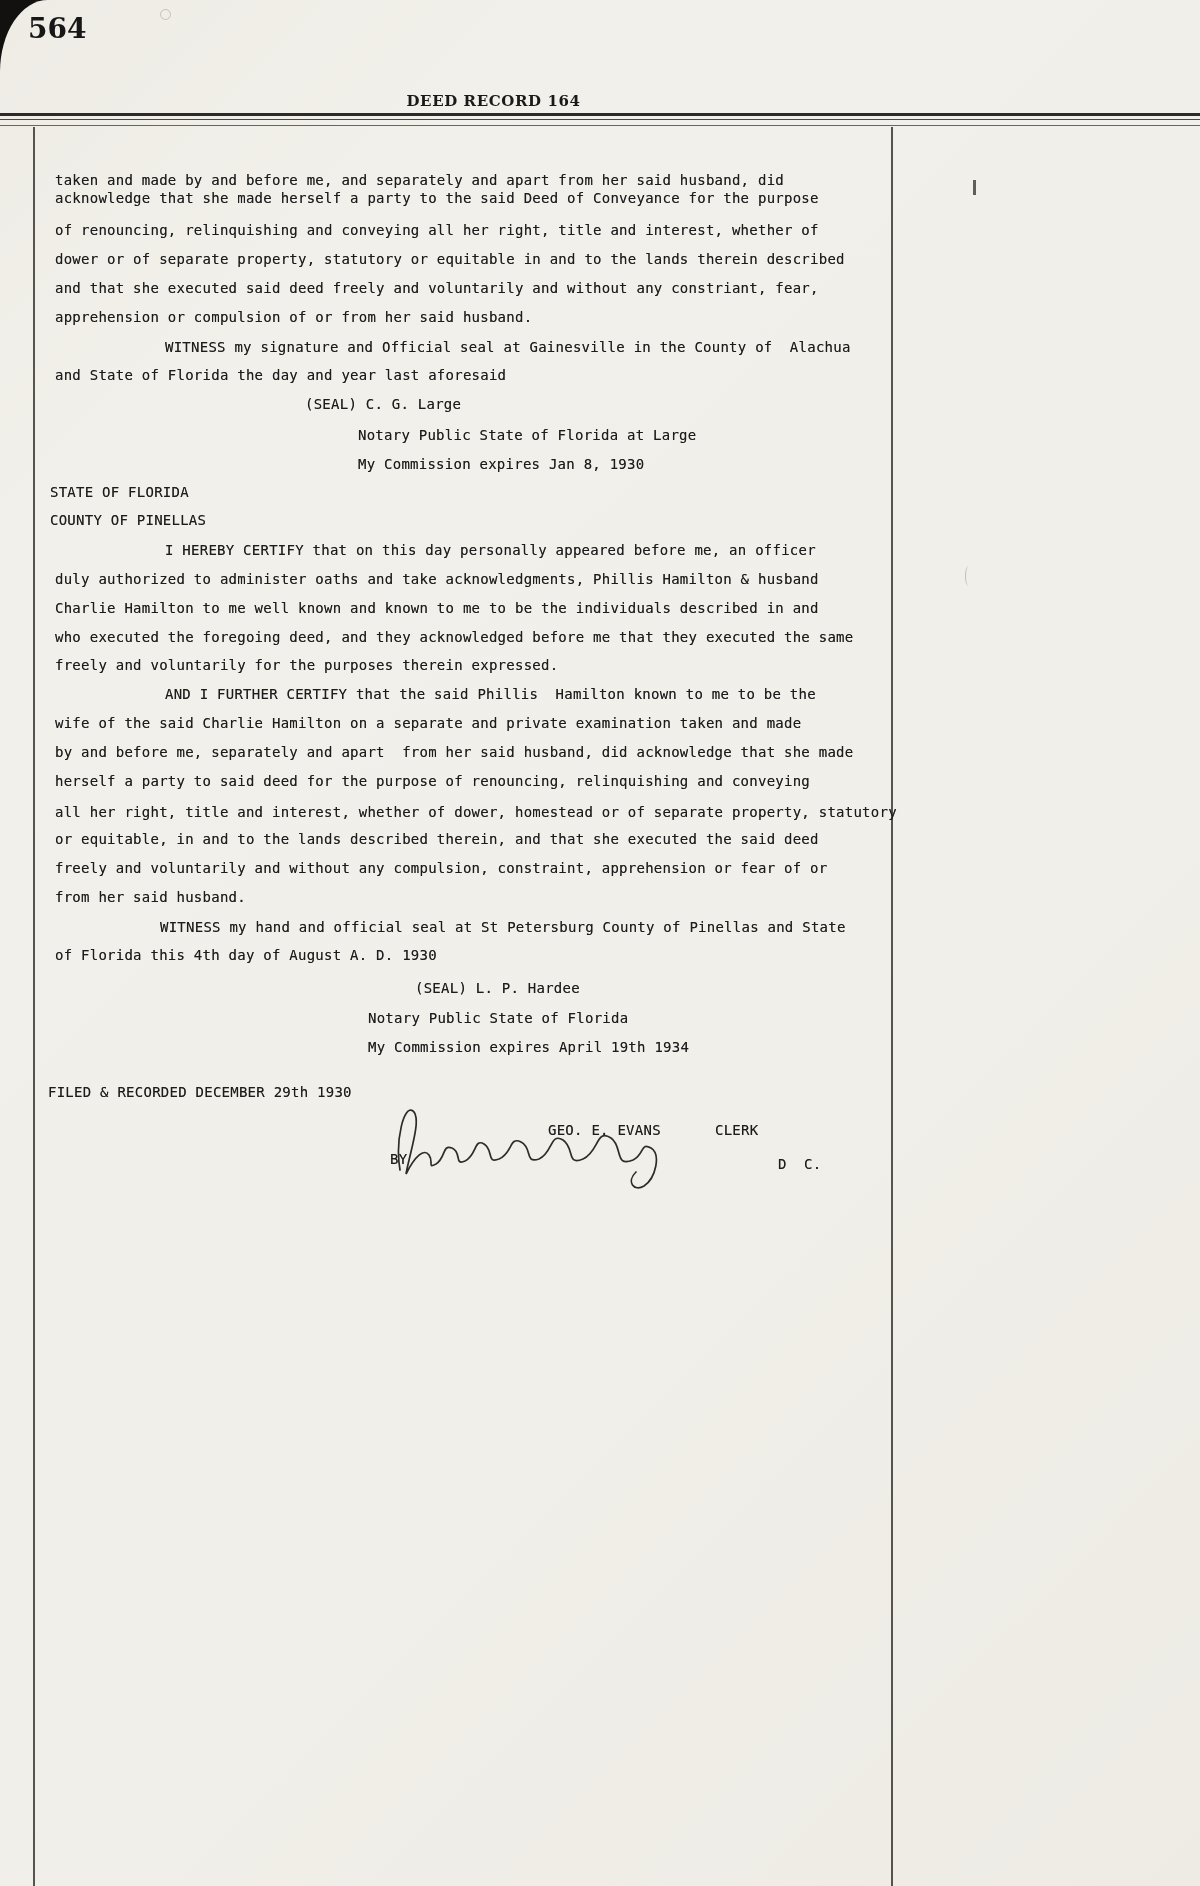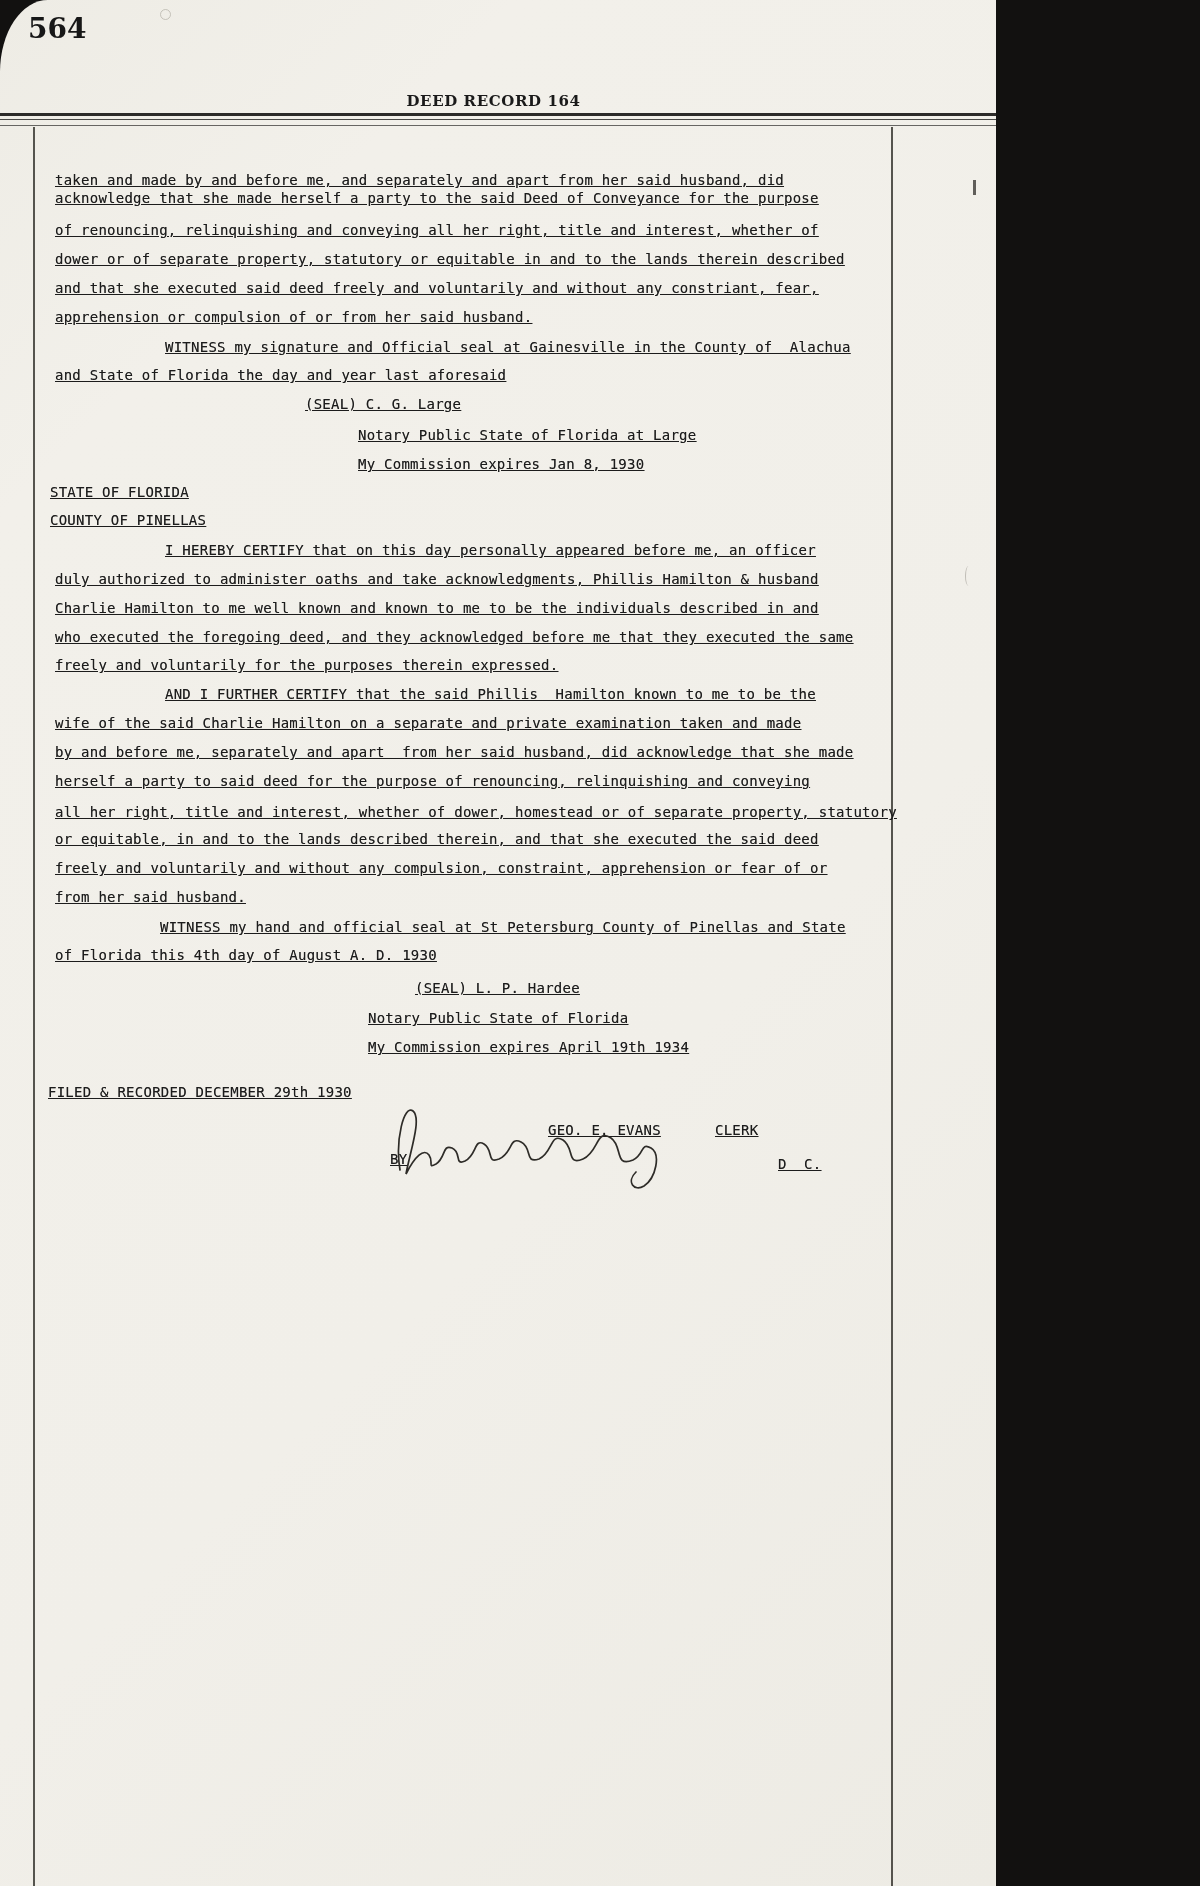--- a/index.html
+++ b/index.html
@@ -1,32 +1,31 @@
 <!DOCTYPE html>
 <html><head>
 <meta charset="utf-8">
 <style>
   html,body{margin:0;padding:0;background:#121110;}
   .page{
     position:relative;
-    width:996px;height:1886px;
+    width:1200px;height:1886px;
     background:linear-gradient(135deg,#eeece5 0%,#f2f0ea 18%,#f1efe9 60%,#edebe4 100%);
     border-top-left-radius:48px 72px;
     overflow:hidden;
     font-family:"DejaVu Sans Mono","Liberation Mono",monospace;
     color:#1e1e1e;
   }
   .ln{
     position:absolute;
     font-size:14px;
     letter-spacing:.25px;
     white-space:pre;
     color:#1c1c1c;
     text-shadow:0 0 .5px rgba(20,20,20,.55);
-    text-decoration:underline;
   }
   .page-number{
     position:absolute;left:28px;top:12px;
     font-family:"DejaVu Serif","Liberation Serif",serif;
     font-weight:bold;font-size:28px;color:#171717;
   }
   .header-title{
     position:absolute;left:0;top:92px;width:925px;
     text-align:center;
     font-family:"DejaVu Serif","Liberation Serif",serif;

